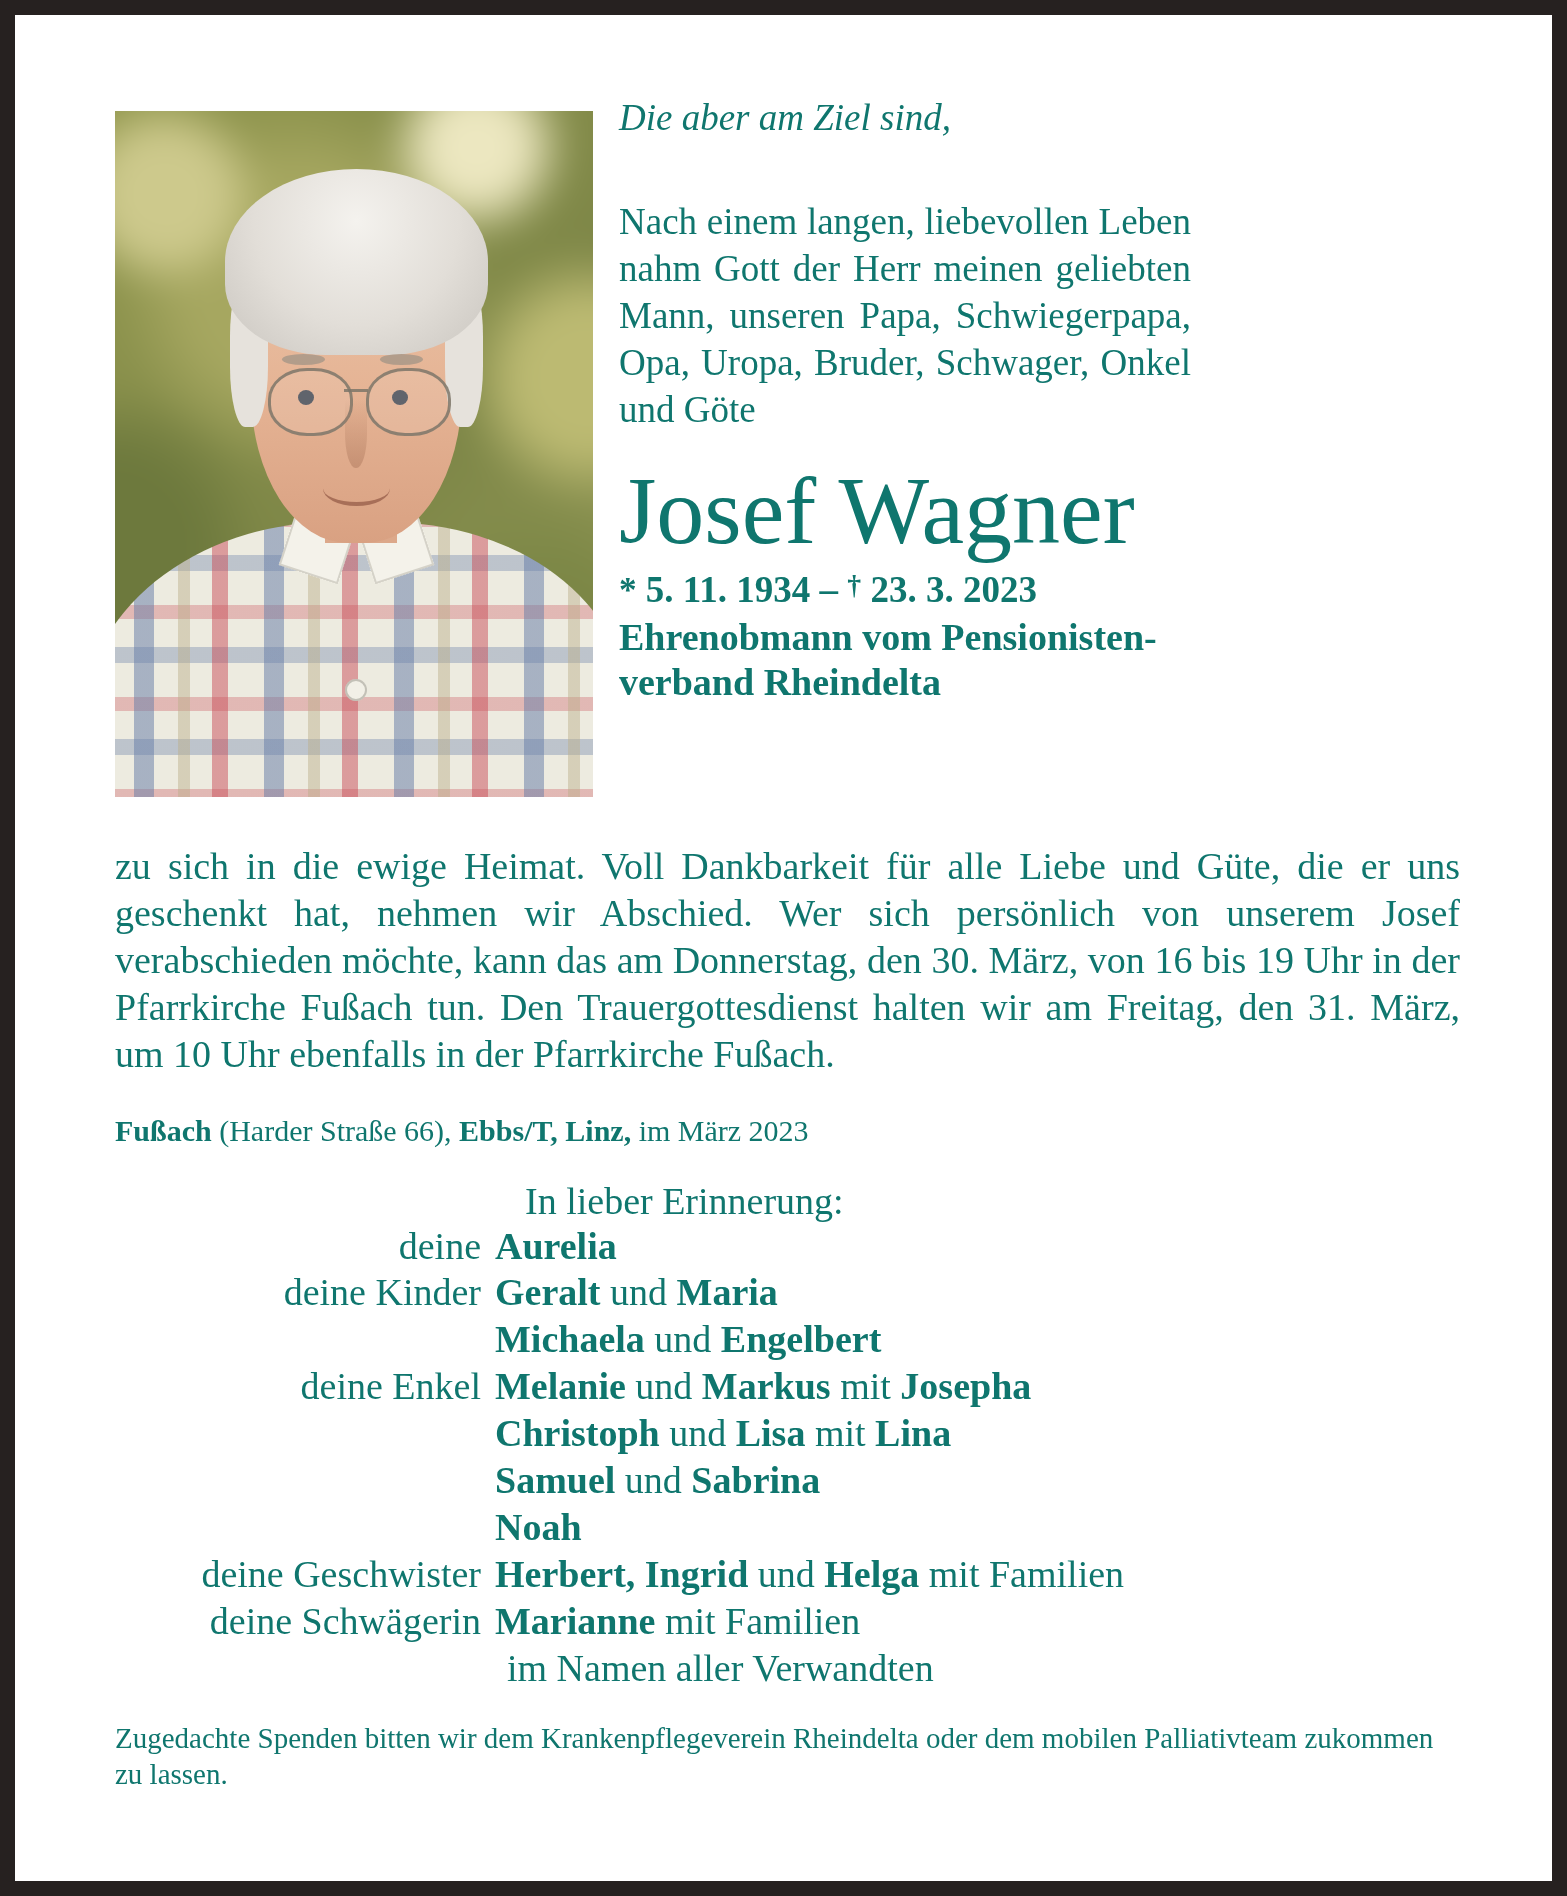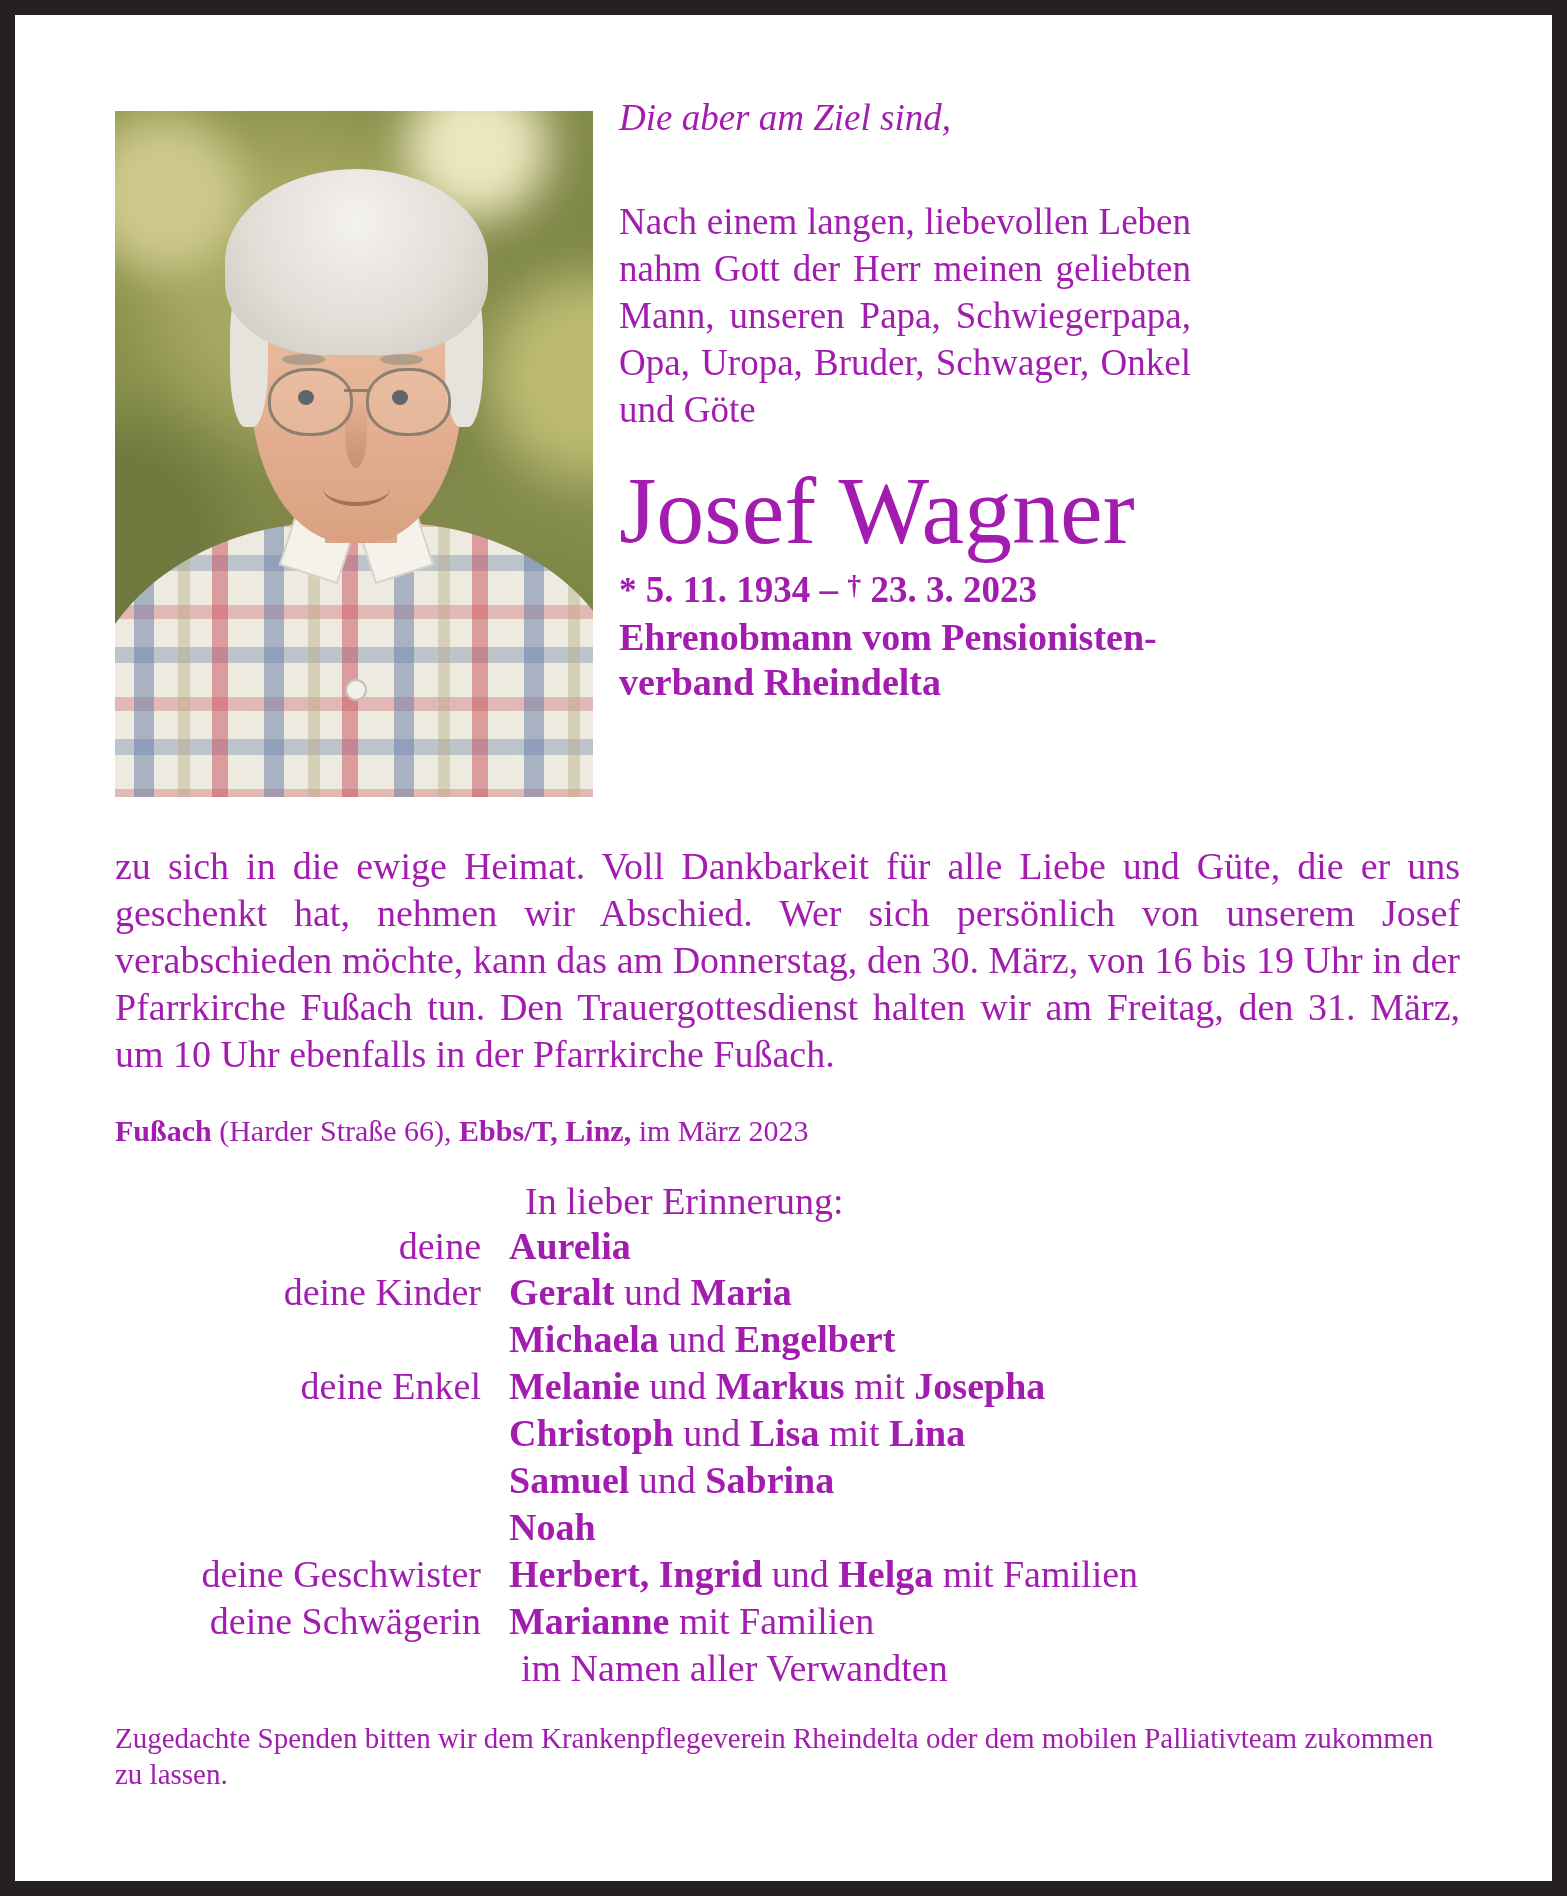--- a/index.html
+++ b/index.html
@@ -5,21 +5,21 @@
   html,body{margin:0;padding:0;background:#262120;}
   .sheet{
     position:relative;
     width:1567px;height:1896px;
     box-sizing:border-box;
     background:#ffffff;
     border:15px solid #262120;
     padding:80px 92px 0 100px;
     overflow:hidden;
     font-family:"Liberation Serif","DejaVu Serif",serif;
-    color:#a21caf;
+    color:#0f766e;
   }
   .b{font-weight:700;}
   
   .top{display:flex;}
   .photo{
     position:relative;flex:none;
     width:478px;height:686px;margin-top:16px;
     overflow:hidden;background:#8f9552;
   }
   .ph-bg{position:absolute;inset:-40px;
@@ -80,21 +80,21 @@
   .sym-star{font-size:.95em;}
   .sym-dagger{font-size:.75em;vertical-align:.3em;}
   .honor{margin-top:4px;font-size:38px;font-weight:700;line-height:1.18;}
   .honor div{white-space:nowrap;}
   
   .body-par{margin-top:46px;font-size:38px;line-height:1.24;text-align:justify;}
   .address{margin-top:34px;font-size:30px;line-height:1.2;}
   .rem-title{margin-top:30px;margin-left:410px;font-size:38px;}
   .rrow{display:flex;font-size:38px;line-height:1.235;}
   .rlbl{width:366px;text-align:right;flex:none;}
-  .rval{margin-left:28px;}
+  .rval{margin-left:14px;}
   .rrow.indent .rval{padding-left:12px;}
   .donation{margin-top:28px;font-size:29px;line-height:1.26;}
 </style>
 </head>
 <body>
 
 <div class="sheet">
 
   <div class="top">
 

